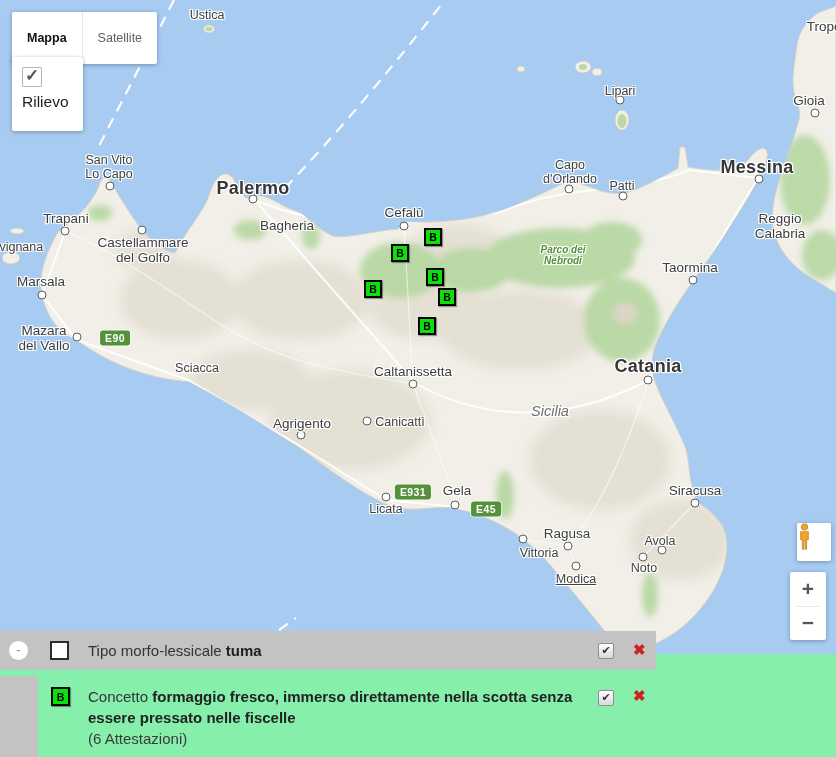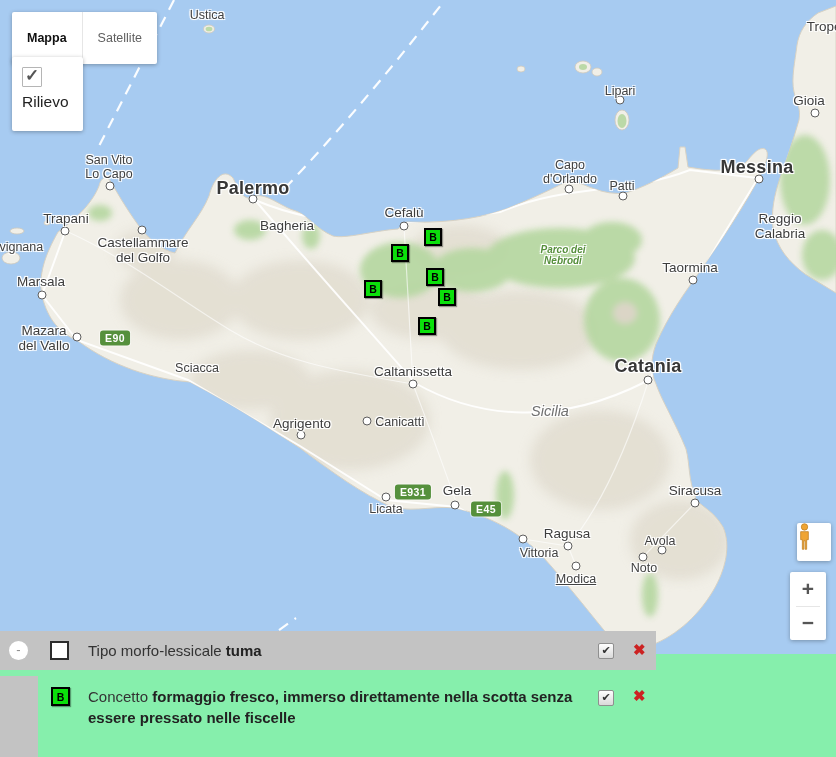--- a/index.html
+++ b/index.html
@@ -279,17 +279,18 @@
   <div class="hdr-checkbox"></div>
   <div id="legend-title">
     <span>Tipo morfo-lessicale </span><b>tuma</b>
   </div>
   <div class="mini-check" style="left:598px;top:643px;">✔</div>
   <div class="close-x" style="left:633px;top:642px;">✖</div>
 
   <div class="bmarker" id="legend-bicon">B</div>
   <div id="legend-itemtext">
     <span>Concetto </span><b>formaggio fresco, immerso direttamente nella scotta senza essere pressato nelle fiscelle</b>
+    <div id="legend-count">(6 Attestazioni)</div>
   </div>
   <div class="mini-check" style="left:598px;top:690px;">✔</div>
   <div class="close-x" style="left:633px;top:688px;">✖</div>
 
 </div>
 
 </body></html>

